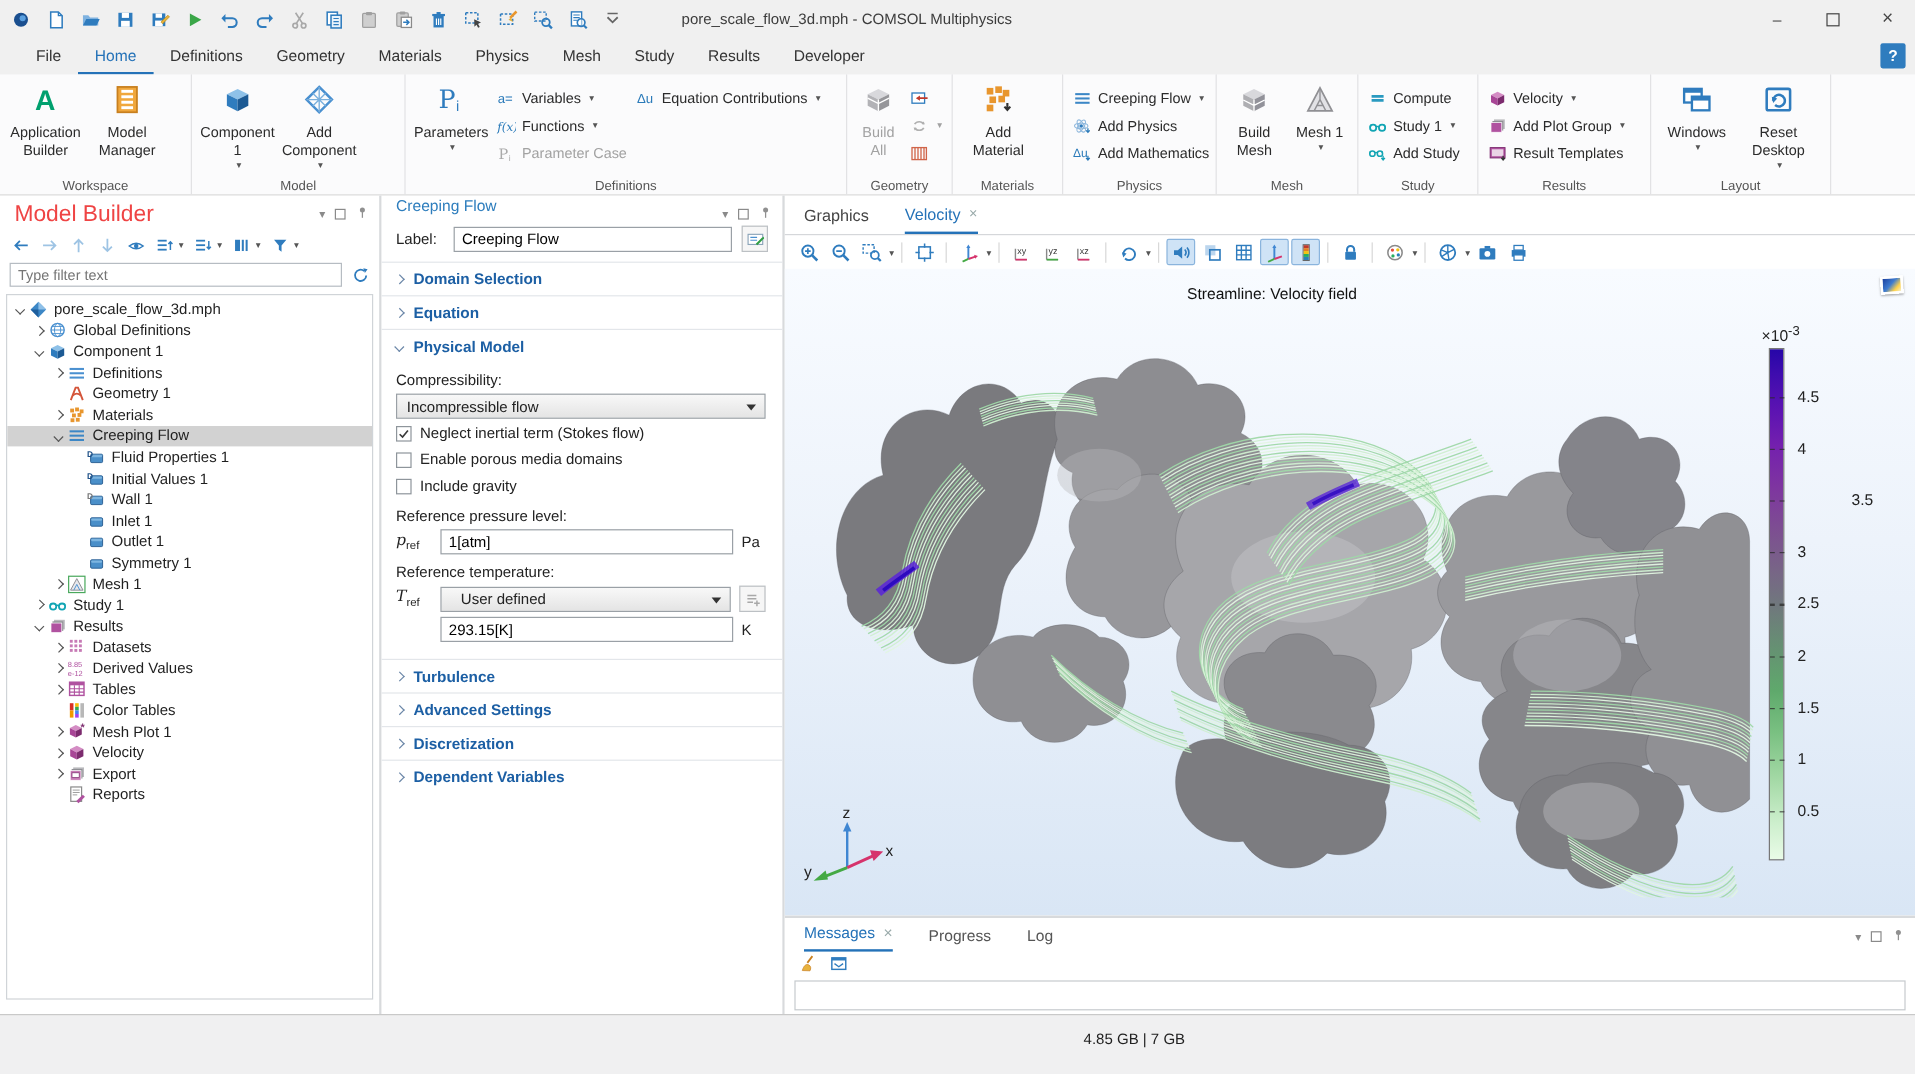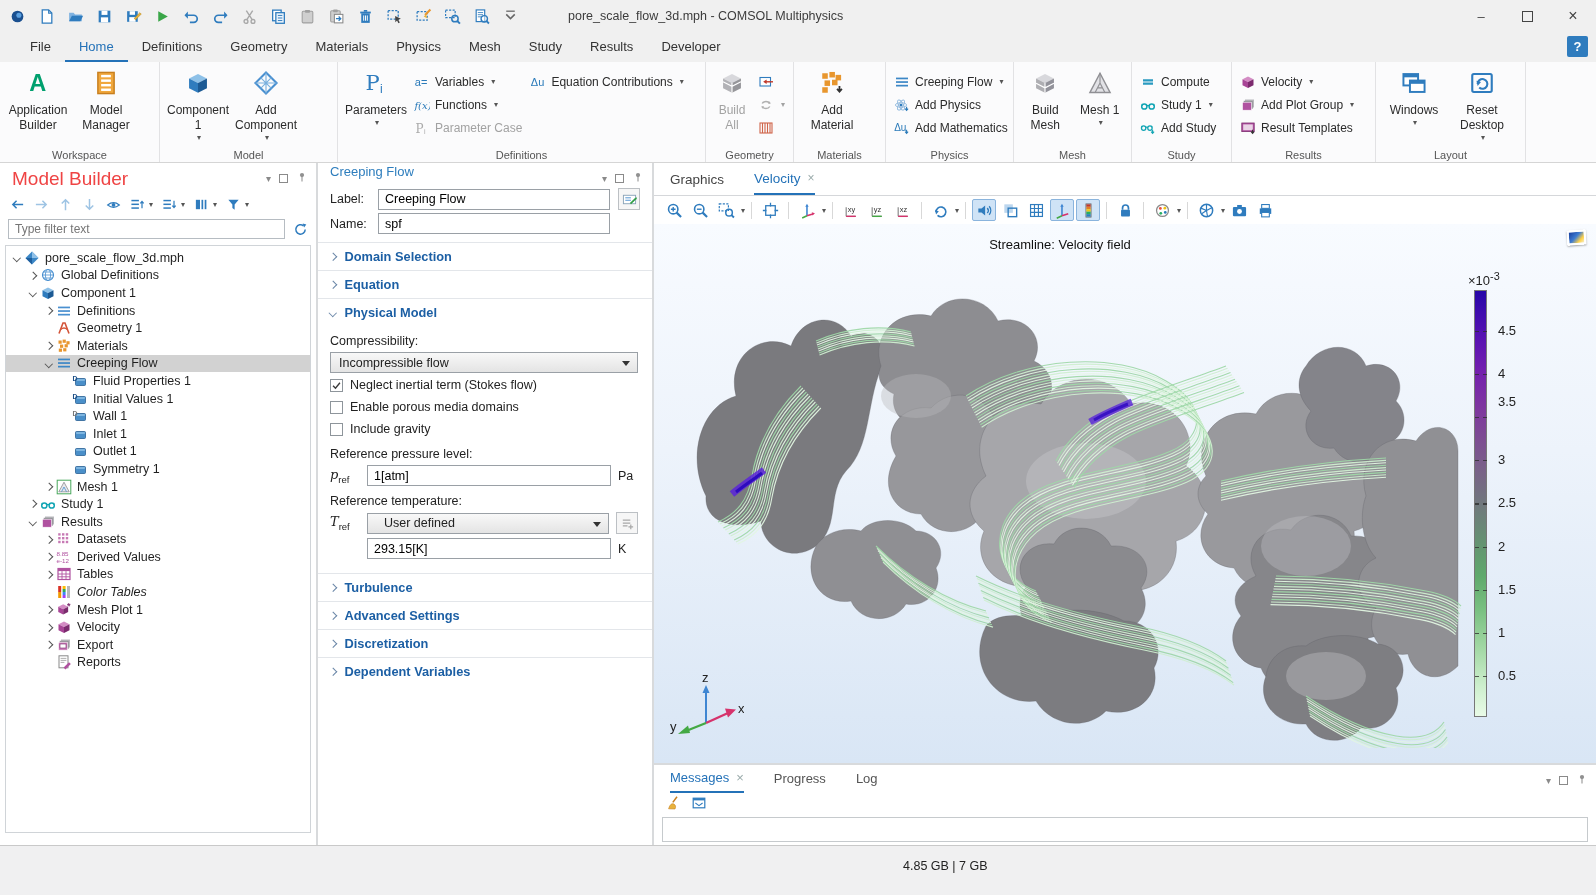--- a/index.html
+++ b/index.html
@@ -106,21 +106,21 @@
     background:linear-gradient(180deg,#2606a8 0%,#3f0cae 5%,#5c13b2 12%,#7420ae 19%,#7e35a0 27%,#7d4d92 35%,#786487 43%,#6f7a7c 51%,#659272 59%,#5fa96c 67%,#79c081 75%,#a2d8a4 84%,#cdefcd 93%,#e9fbe7 100%); }
   .ltick { position:absolute; left:24px; font-size:13px; color:#222; }
   .lmark { position:absolute; width:4px; height:1.2px; background:#2b2b2b; opacity:.75; }
   #triad { position:absolute; left:16px; bottom:24px; }
   #mini-thumb { position:absolute; right:10px; top:6px; width:19px; height:15px; transform:rotate(-4deg);
     background:linear-gradient(135deg,#1a3f9e 0%,#3f7cd0 45%,#ffd24a 75%,#f5f0d0 100%); border:2px solid #fff; box-shadow:0 1px 2px rgba(0,0,0,.35); }
 
   
   #messages { height:82px; border-top:2px solid #d8dadc; background:#fff; position:relative; flex:none; }
   #mtabs { height:28px; display:flex; padding-left:16px; gap:30px; }
-  .mtab { line-height:26px; font-size:13px; color:#555; display:flex; gap:7px; align-items:center; }
+  .mtab { line-height:26px; font-size:13px; color:#555; display:flex; gap:7px; align-items:flex-end; }
   .mtab.active { color:#2472b8; border-bottom:2px solid #2472b8; }
   #mtoolbar { height:22px; display:flex; align-items:center; gap:9px; padding-left:12px; }
   #mtoolbar svg { width:16px; height:16px; }
   #msg-box { margin:2px 8px 0 8px; height:25px; border:1px solid #c6cacd; background:#fff; }
 
   
   #statusbar { height:50px; background:#f0f0f1; border-top:1px solid #c9c9c9; position:relative; }
   #status-mem { position:absolute; left:903px; top:13px; font-size:12.5px; color:#222; }
 </style>
 </head>
@@ -869,21 +869,21 @@
             </span>
             <span class="ticon">
               <svg viewBox="0 0 16 16">
                 <rect x="2" y="2.5" width="12" height="11" fill="none" stroke="#b052a0" stroke-width="1.2"></rect>
                 <rect x="2" y="2.5" width="12" height="2.6" fill="#b052a0"></rect>
                 <path d="M2 8 h12 M2 10.8 h12 M6 5.1 v8.4 M10 5.1 v8.4" stroke="#b052a0" stroke-width="0.9"></path>
               </svg>
             </span>
             <span>Tables</span>
           </div>
-          <div class="trow" style="padding-left: 36px; font-style: italic;">
+          <div class="trow" style="padding-left: 36px;">
             <span class="texp"></span>
             <span class="ticon">
               <svg viewBox="0 0 16 16">
                 <rect x="2.2" y="2" width="3" height="6" fill="#d93025"></rect>
                 <rect x="2.2" y="8" width="3" height="6" fill="#f29900"></rect>
                 <rect x="6.6" y="2" width="3" height="3" fill="#fbbc04"></rect>
                 <rect x="6.6" y="5" width="3" height="3" fill="#34a853"></rect>
                 <rect x="6.6" y="8" width="3" height="3" fill="#4285f4"></rect>
                 <rect x="6.6" y="11" width="3" height="3" fill="#a142f4"></rect>
                 <rect x="11" y="2" width="3" height="12" fill="#b8b8b8"></rect>
@@ -962,24 +962,20 @@
         <label>Label:</label>
         <input value="Creeping Flow" style="">
         <span class="sq-btn">
             <svg viewBox="0 0 16 16">
               <rect x="1.5" y="3.5" width="13" height="9" fill="#fff" stroke="#8aa4b8"></rect>
               <path d="M3.5 6.2 h6 M3.5 8.8 h6" stroke="#4a90d0" stroke-width="1"></path>
               <path d="M9 12.5 L14.8 6.7" stroke="#2f9e44" stroke-width="1.8"></path>
               <polygon points="15.4,5.4 15.8,7.6 13.8,7.2" fill="#2f9e44"></polygon>
             </svg>
           </span>
-      </div>
-      <div class="srow" style="margin-right:42px">
-        <label>Name:</label>
-        <input value="spf" style="">
       </div>
       <div id="sections">
           <div class="sect">
             <span class="chev r"></span>
             <span>Domain Selection</span>
           </div>
           <div class="sect">
             <span class="chev r"></span>
             <span>Equation</span>
           </div>
@@ -1340,21 +1336,21 @@
         <div id="legend">
           <div id="legend-exp"><span>×10</span><sup>-3</sup></div>
           <div id="legend-bar"></div>
           <div id="legend-ticks">
               <div class="ltick" style="top: 53px;">4.5</div>
               <div class="lmark" style="top: 61px; left: 0.5px;"></div>
               <div class="lmark" style="top: 61px; left: 8.5px;"></div>
               <div class="ltick" style="top: 96.1px;">4</div>
               <div class="lmark" style="top: 104.1px; left: 0.5px;"></div>
               <div class="lmark" style="top: 104.1px; left: 8.5px;"></div>
-              <div class="ltick" style="top: 124px;">3.5</div>
+              <div class="ltick" style="top: 139px; margin-left: 45px;">3.5</div>
               <div class="lmark" style="top: 147.2px; left: 0.5px;"></div>
               <div class="lmark" style="top: 147.2px; left: 8.5px;"></div>
               <div class="ltick" style="top: 182.3px;">3</div>
               <div class="lmark" style="top: 190.3px; left: 0.5px;"></div>
               <div class="lmark" style="top: 190.3px; left: 8.5px;"></div>
               <div class="ltick" style="top: 225.4px;">2.5</div>
               <div class="lmark" style="top: 233.4px; left: 0.5px;"></div>
               <div class="lmark" style="top: 233.4px; left: 8.5px;"></div>
               <div class="ltick" style="top: 268.5px;">2</div>
               <div class="lmark" style="top: 276.5px; left: 0.5px;"></div>

